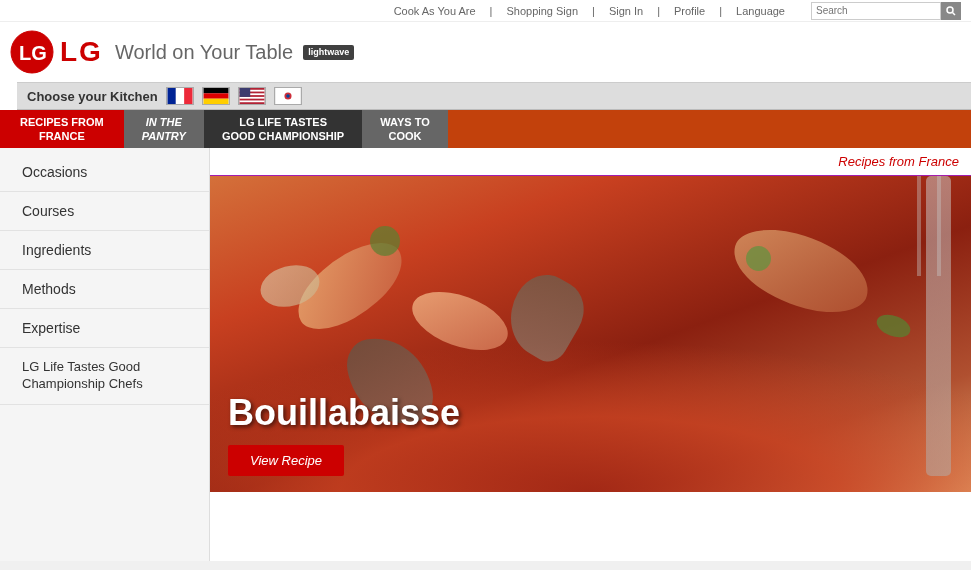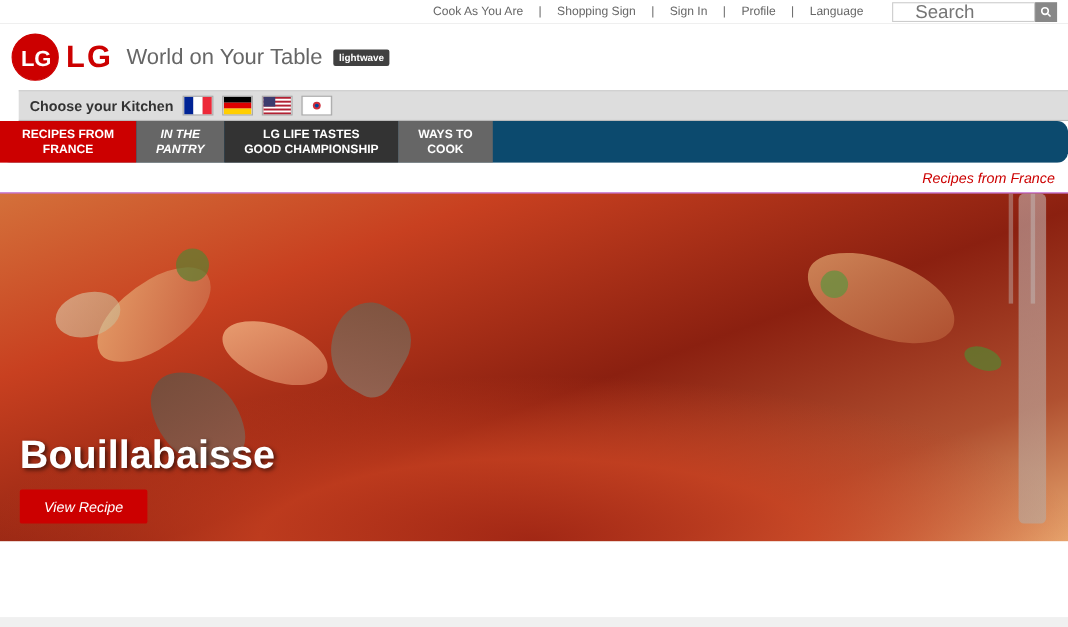--- a/index.html
+++ b/index.html
@@ -116,21 +116,21 @@
     <span class="sep">|</span>
     <a>Shopping Sign</a>
     <span class="sep">|</span>
     <a>Sign In</a>
     <span class="sep">|</span>
     <a>Profile</a>
     <span class="sep">|</span>
     <a>Language</a>
 
     <div id="search-bar">
-      <input id="search-input" type="text" style="border: 1px solid rgb(204, 204, 204); height: 18px; font-size: 17px; padding: 0px 20px; width: 130px; color: rgb(153, 153, 153);" placeholder="Search">
+      <input id="search-input" type="text" style="border: 1px solid rgb(204, 204, 204); height: 18px; font-size: 10px; padding: 0px 4px; width: 130px; color: rgb(153, 153, 153);" placeholder="Search">
       <button id="search-btn" style="background:#888;border:none;width:20px;height:18px;cursor:pointer;display:flex;align-items:center;justify-content:center;">
         <svg width="10" height="10" viewBox="0 0 10 10" fill="white">
           <circle cx="4" cy="4" r="3" stroke="white" stroke-width="1.5" fill="none"></circle>
           <line x1="6.5" y1="6.5" x2="9" y2="9" stroke="white" stroke-width="1.5"></line>
         </svg>
       </button>
     </div>
   </div>
 
   <div id="logo-row" style="display:flex;align-items:center;height:60px;padding:0 10px;background:#fff;gap:6px;">
@@ -171,39 +171,47 @@
       <rect width="12" height="10" fill="#3C3B6E"></rect>
     </svg>
 
     <svg width="28" height="18" viewBox="0 0 28 18" style="cursor:pointer;border:1px solid #aaa;">
       <rect width="28" height="18" fill="white"></rect>
       <circle cx="14" cy="9" r="4" fill="#CD2E3A"></circle>
       <circle cx="14" cy="9" r="2" fill="#0047A0"></circle>
     </svg>
   </div>
 
-  <div id="tabs-row" style="display:flex;height:38px;background:#0c4a6e;border-radius:10px;">
+  <div id="tabs-row" style="display:flex;height:38px;background:#c2410c;">
     <div style="display:flex;align-items:center;justify-content:center;padding:0 20px;background:#cc0000;color:#fff;font-size:11px;font-weight:bold;text-align:center;cursor:pointer;line-height:1.3;">
       <span>RECIPES FROM<br>FRANCE</span>
     </div>
     <div style="display:flex;align-items:center;justify-content:center;padding:0 18px;background:#666;color:#fff;font-size:11px;font-weight:bold;text-align:center;cursor:pointer;line-height:1.3;font-style:italic;">
       <span>IN THE<br>PANTRY</span>
     </div>
     <div style="display:flex;align-items:center;justify-content:center;padding:0 18px;background:#333;color:#fff;font-size:11px;font-weight:bold;text-align:center;cursor:pointer;line-height:1.3;">
       <span>LG LIFE TASTES<br>GOOD CHAMPIONSHIP</span>
     </div>
     <div style="display:flex;align-items:center;justify-content:center;padding:0 18px;background:#666;color:#fff;font-size:11px;font-weight:bold;text-align:center;cursor:pointer;line-height:1.3;">
       <span>WAYS TO<br>COOK</span>
     </div>
   </div>
 
 </div>
 
 <div id="main-layout" style="display:flex;height:413px;">
 
+  <div id="sidebar" style="width:210px;background:#f5f5f5;border-right:1px solid #ddd;flex-shrink:0;padding-top:5px;">
+    <div style="padding:11px 22px;font-size:14px;color:#333;cursor:pointer;border-bottom:1px solid #e2e2e2;">Occasions</div>
+    <div style="padding:11px 22px;font-size:14px;color:#333;cursor:pointer;border-bottom:1px solid #e2e2e2;">Courses</div>
+    <div style="padding:11px 22px;font-size:14px;color:#333;cursor:pointer;border-bottom:1px solid #e2e2e2;">Ingredients</div>
+    <div style="padding:11px 22px;font-size:14px;color:#333;cursor:pointer;border-bottom:1px solid #e2e2e2;">Methods</div>
+    <div style="padding:11px 22px;font-size:14px;color:#333;cursor:pointer;border-bottom:1px solid #e2e2e2;">Expertise</div>
+    <div style="padding:11px 22px;font-size:13px;color:#333;cursor:pointer;border-bottom:1px solid #e2e2e2;line-height:1.3;">LG Life Tastes Good Championship Chefs</div>
+  </div>
 
   <div id="content-area" style="flex:1;background:#fff;overflow:hidden;position:relative;">
     <div id="breadcrumb" style="padding:6px 12px;font-size:13px;color:#cc0000;font-style:italic;border-bottom:1px solid #a21caf;text-align:right;">Recipes from France</div>
 
     <div id="hero-image" style="position:relative;width:100%;height:316px;overflow:hidden;background:linear-gradient(160deg, #d4703a 0%, #c84020 25%, #8B2010 55%, #b05030 80%, #e8a870 100%);">
 
       <div style="position:absolute;bottom:0;left:0;right:0;height:200px;background:radial-gradient(ellipse 500px 150px at 50% 100%, #a02010 0%, #c84020 50%, transparent 100%);opacity:0.8;"></div>
 
       <div style="position:absolute;top:80px;left:80px;width:120px;height:60px;background:linear-gradient(135deg,#e8a870,#c86040);border-radius:60% 40% 60% 40%;transform:rotate(-30deg);opacity:0.9;"></div>
       <div style="position:absolute;top:120px;left:200px;width:100px;height:50px;background:linear-gradient(135deg,#f0b080,#d07050);border-radius:50% 50% 50% 50%;transform:rotate(20deg);opacity:0.85;"></div>

